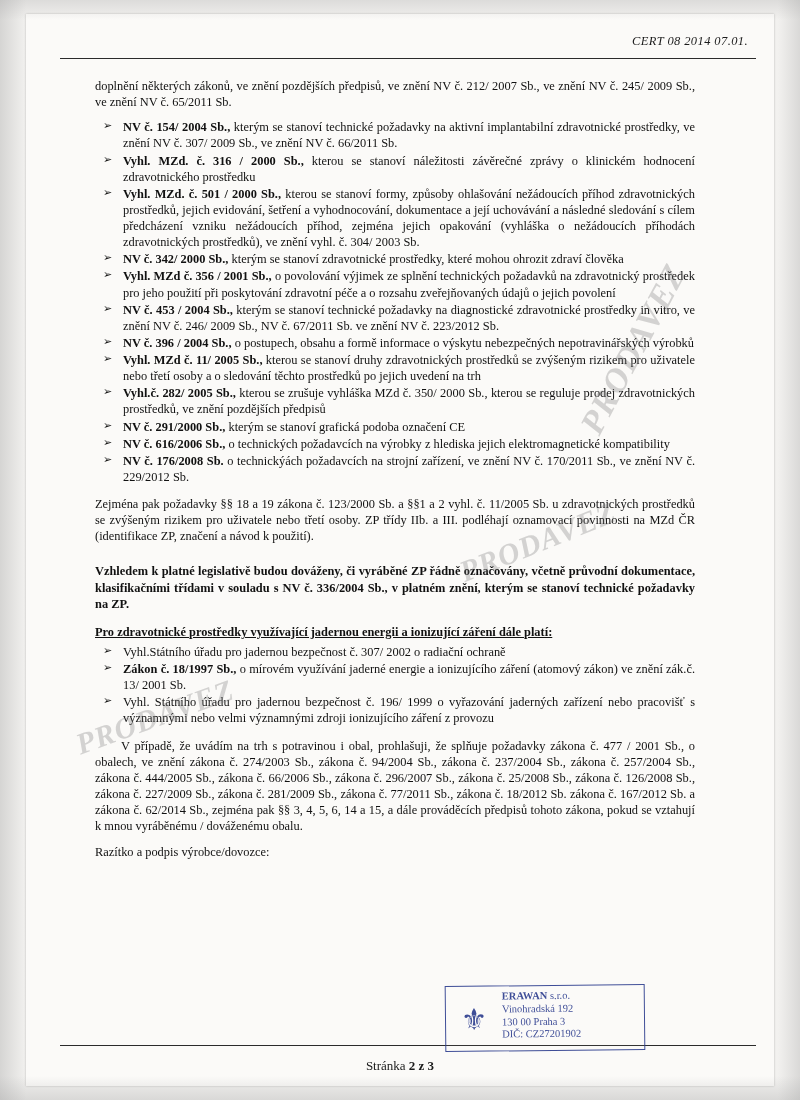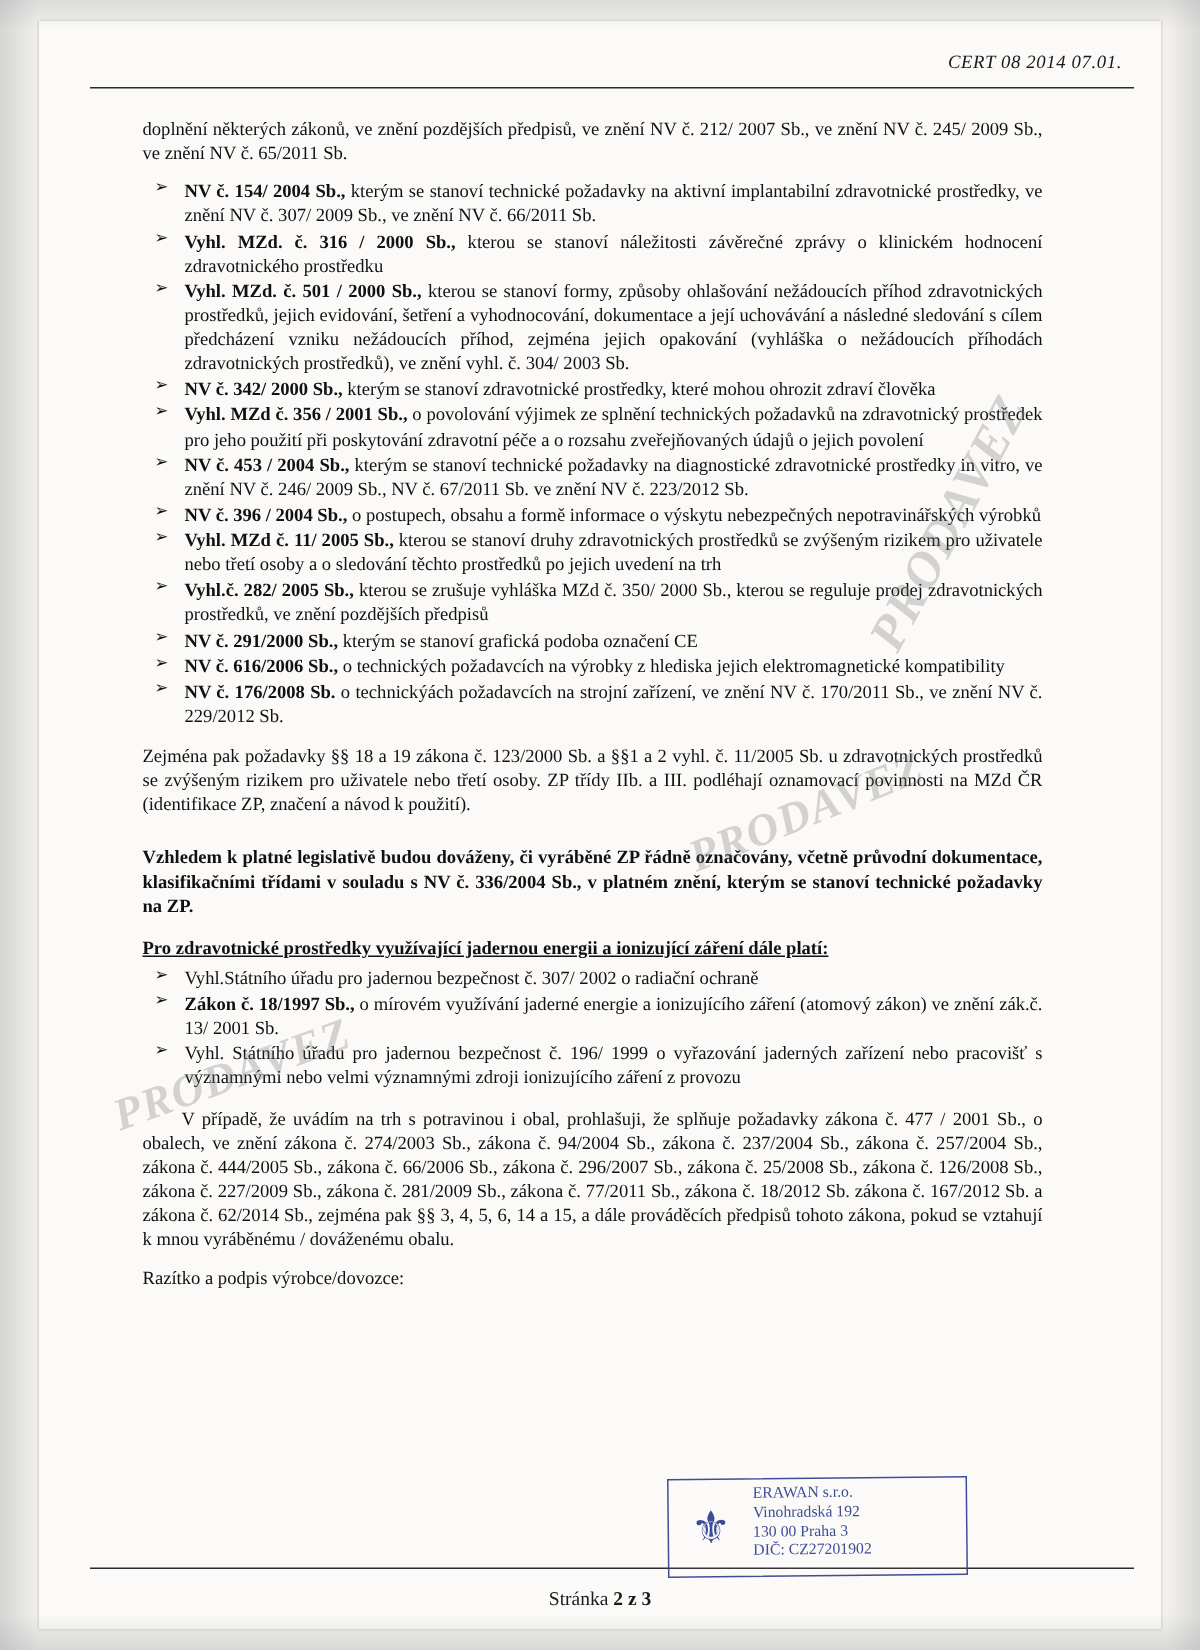--- a/index.html
+++ b/index.html
@@ -153,21 +153,21 @@
     position: absolute;
     left: 8px;
     top: 12px;
     width: 40px;
     height: 42px;
     color: #2f3f8f;
     font-size: 30px;
     line-height: 42px;
     text-align: center;
   }
-  .stamp .ln b { font-weight: normal; }
+  .stamp .ln b { font-weight: bold; }
 
   
   .watermark {
     position: absolute;
     color: rgba(120,120,120,0.30);
     font-family: "Liberation Serif", serif;
     font-style: italic;
     font-weight: bold;
     white-space: nowrap;
     pointer-events: none;

